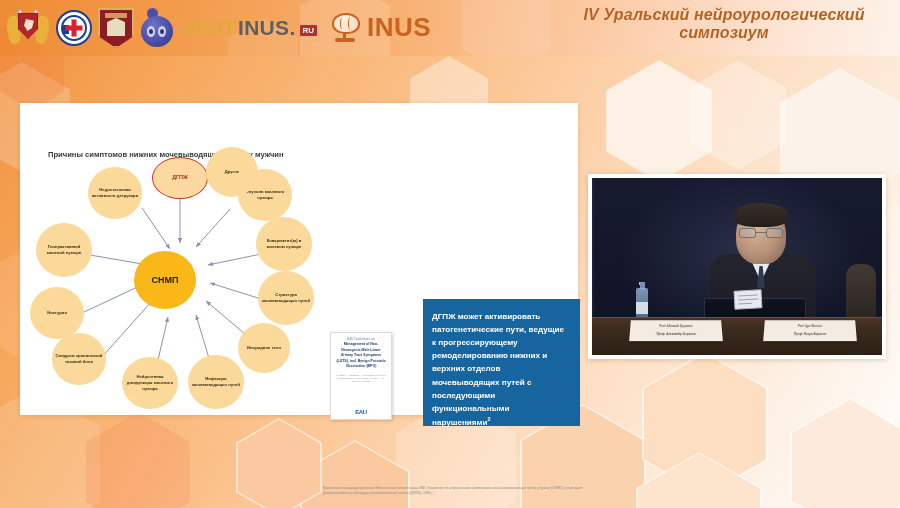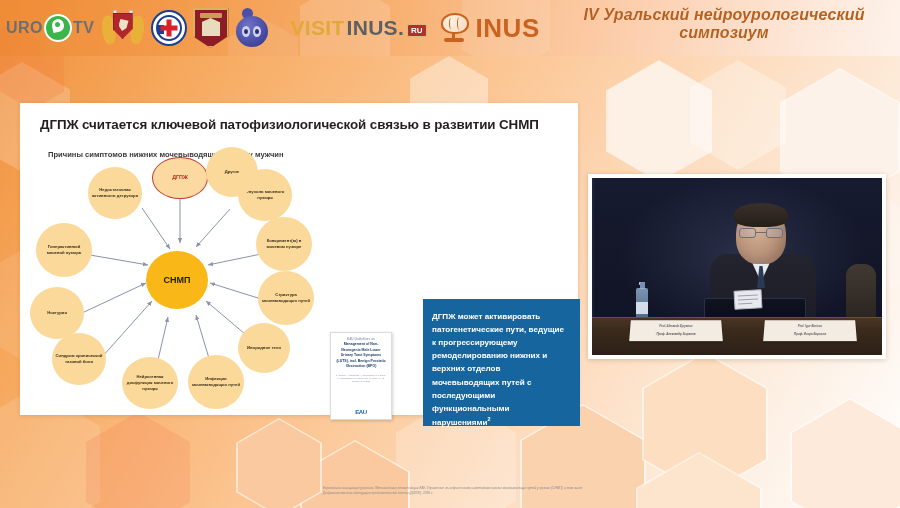--- a/index.html
+++ b/index.html
@@ -141,31 +141,31 @@
     background:#cfd2ef;
   }
   .logo-owl .eye.l{ left:7px; }
   .logo-owl .eye.r{ left:18px; }
   .logo-owl .eye::after{
     content:""; position:absolute; left:2px; top:3px; width:4px; height:5px;
     border-radius:50%; background:#2b2e6b;
   }
 
   
-  .logo-visitural{ display:flex; align-items:center; gap:2px; margin-left:16px; }
+  .logo-visitural{ display:flex; align-items:center; gap:2px; margin-left:2px; }
   .logo-visitural .v1{ font-size:21px; font-weight:bold; color:#e0a93b; letter-spacing:.3px; }
   .logo-visitural .v2{ font-size:21px; font-weight:bold; color:#5c5f63; letter-spacing:.3px; }
   .logo-visitural .ru{
     font-size:8px; font-weight:bold; color:#ffffff; background:#b0302c;
     border-radius:2px; padding:1px 3px 1px 3px; margin-left:1px; position:relative; top:2px;
     border:1px solid #e0b87e;
   }
 
   
-  .logo-inus{ display:flex; align-items:center; gap:5px; margin-left:6px; }
+  .logo-inus{ display:flex; gap:5px; margin-left:6px; }
   .logo-inus .brain{
     width:32px; height:32px; position:relative;
   }
   .logo-inus .brain .b{
     position:absolute; left:2px; top:1px; width:28px; height:21px; border-radius:50% 50% 45% 45%;
     border:2px solid #c9631f; background: radial-gradient(circle at 35% 35%, #fdf2e4, #f6d6b8);
   }
   .logo-inus .brain .b i{
     position:absolute; background:transparent; border-left:1.6px solid #c9631f;
     border-radius:40%;
@@ -427,25 +427,20 @@
   </div>
 
   <div id="header">
     <div class="hdr-hex hexsolid" style="left:300px;top:-20px;width:90px;height:104px;background:rgba(255,255,255,.30);"></div>
     <div class="hdr-hex hexsolid" style="left:228px;top:18px;width:70px;height:80px;background:rgba(255,255,255,.18);"></div>
     <div class="hdr-hex hexsolid" style="left:-18px;top:24px;width:58px;height:67px;background:rgba(236,122,60,.30);"></div>
     <div class="hdr-hex hexsolid" style="left:462px;top:-26px;width:88px;height:101px;background:rgba(255,255,255,.22);"></div>
 
     <div class="logos">
 
-      <div class="logo-urotv">
-        <span class="w">URO</span>
-        <span class="circle"></span>
-        <span class="w">TV</span>
-      </div>
 
       <div class="logo-coat">
         <span class="leaf-l"></span>
         <span class="leaf-r"></span>
         <span class="pillar-l"></span>
         <span class="pillar-r"></span>
         <span class="shield">
             <span class="crit"></span>
           </span>
       </div>
@@ -489,21 +484,20 @@
         <span class="word">INUS</span>
       </div>
     </div>
 
     <div class="hdr-title">
       <div class="l1">IV Уральский нейроурологический симпозиум</div>
     </div>
   </div>
 
   <div id="slide">
-    <div id="slide-title">ДГПЖ считается ключевой патофизиологической связью в развитии СНМП</div>
     <div id="slide-subtitle">Причины симптомов нижних мочевыводящих путей у мужчин</div>
 
     <div id="diagram">
       <svg viewBox="0 0 320 240">
         <defs>
           <marker id="ah" markerWidth="6" markerHeight="6" refX="5" refY="2.2" orient="auto">
             <path d="M0,0 L5,2.2 L0,4.4 z" fill="#8a93a8"></path>
           </marker>
         </defs>
         <g stroke="#8a93a8" stroke-width="1" fill="none" marker-end="url(#ah)">
@@ -514,21 +508,21 @@
           <line x1="124" y1="216" x2="138" y2="156"></line>
           <line x1="184" y1="214" x2="166" y2="154"></line>
           <line x1="228" y1="184" x2="176" y2="140"></line>
           <line x1="244" y1="142" x2="180" y2="122"></line>
           <line x1="236" y1="92" x2="178" y2="104"></line>
           <line x1="200" y1="48" x2="166" y2="86"></line>
           <line x1="150" y1="34" x2="150" y2="82"></line>
         </g>
       </svg>
 
-      <div class="node center" style="left:116px;top:90px;width:62px;height:58px;">
+      <div class="node center" style="left:104px;top:90px;width:62px;height:58px;">
         <span>СНМП</span>
       </div>
 
       <div class="node bph" style="left:122px;top:-4px;width:56px;height:42px;">
         <span>ДГПЖ</span>
       </div>
 
       <div class="node" style="left:58px;top:6px;width:54px;height:52px;">
         <span>Недостаточная активность детрузора</span>
       </div>

